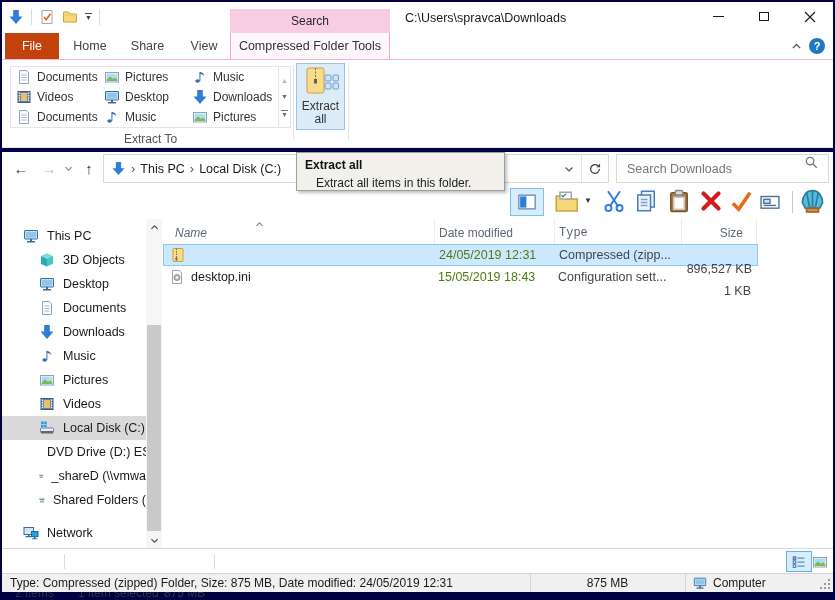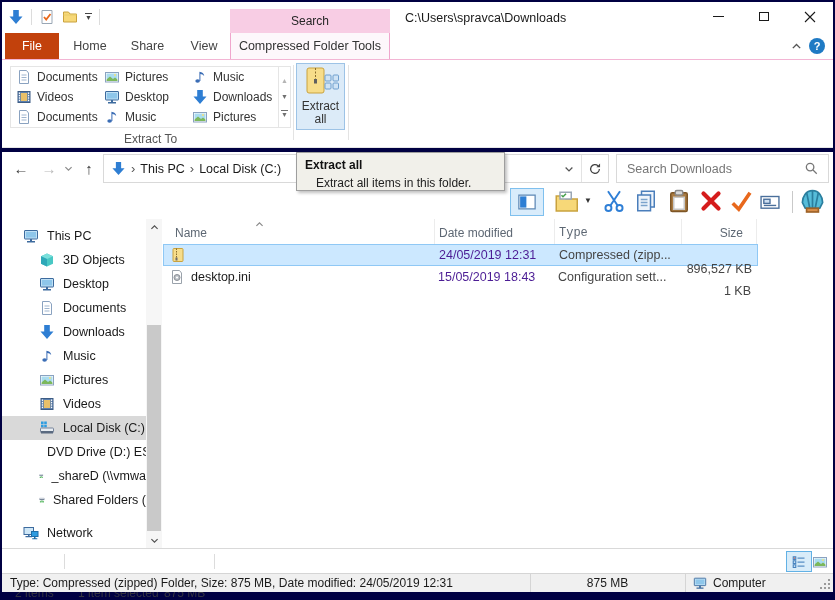--- a/index.html
+++ b/index.html
@@ -62,21 +62,21 @@
   #navrow { left:2px; top:152px; width:831px; height:33px; background:#fff; }
   .nav-ic { position:absolute; top:5px; width:22px; height:22px; display:flex; align-items:center;
     justify-content:center; font-size:15px; color:#3a3a3a; }
   .addr { position:absolute; left:101px; top:2px; width:506px; height:29px;
     border:1px solid #d9d9d9; display:flex; align-items:center; background:#fff; font-size:12.5px; }
   .crumb-sep { color:#555; margin:0 5px; font-size:13px; }
   .addr-right { margin-left:auto; display:flex; align-items:center; }
   .addr-div { width:1px; height:27px; background:#e3e3e3; margin:0 0 0 6px; }
   .refresh-btn { width:26px; height:27px; display:flex; align-items:center; justify-content:center; }
   .search { position:absolute; left:614px; top:2px; width:213px; height:29px;
-    border:1px solid #d9d9d9; display:flex; align-items:center; background:#fff; }
+    border:1px solid #d9d9d9; display:flex; background:#fff; }
   .search input { flex:1; border:none; outline:none; font:12.5px "Liberation Sans","DejaVu Sans",sans-serif;
     color:#444; padding-left:10px; background:transparent; }
   .search input::placeholder { color:#767676; }
   .search-ic { margin-right:9px; }
 
   
   .tooltip { position:absolute; left:296px; top:152px; width:209px; height:39px; z-index:50;
     background:#f1f0ea; border:1px solid #9e9e9e; box-shadow:2px 2px 3px rgba(0,0,0,.25);
     padding:5px 8px; }
   .tooltip .tt-title { font-weight:bold; color:#111; }
@@ -98,30 +98,30 @@
   .side-item.sel { background:#d9d9d9; }
   .net-gap { margin-top:9px; }
   .side-scroll { position:absolute; left:144px; top:0; width:16px; height:329px; background:#f6f6f6; }
   .sb-arrow { position:absolute; left:0; width:16px; height:16px; display:flex; align-items:center;
     justify-content:center; color:#505050; }
   .sb-thumb { position:absolute; left:1px; top:106px; width:14px; height:206px; background:#c9c9c9; }
 
   .filelist { position:absolute; left:160px; top:0; right:0; height:329px; }
   .fhead { display:flex; height:25px; color:#5d6773; font-size:12px; position:relative; }
   .hcol { display:flex; align-items:flex-end; padding-bottom:4px; border-right:1px solid #ececec; }
-  .hcol-name { width:273px; padding-left:13px; position:relative; }
+  .hcol-name { width:273px; padding-left:13px; position:relative;font-style:italic; }
   .hcol-date { width:120px; padding-left:4px; }
   .hcol-type { width:127px; padding-left:4px;font-family:Liberation Mono, monospace; }
   .hcol-size { width:75px; justify-content:flex-end; padding-right:13px; }
   .sort-caret { position:absolute; left:92px; top:0px; color:#8a8a8a; }
   .frow { width:595px; height:22px; display:flex; align-items:center; font-size:12.5px; margin-left:1px; }
   .frow.sel { background:#cce8ff; border:1px solid #8fc8f5; }
   .cell-name { width:272px; display:flex; align-items:center; gap:6px; padding-left:6px;
     white-space:nowrap; overflow:hidden; }
-  .cell-date { width:120px; padding-left:3px; color:#4c1d95; }
+  .cell-date { width:120px; padding-left:3px; color:#4d7c0f; }
   .cell-type { width:127px; padding-left:3px; color:#454545; white-space:nowrap; overflow:hidden; }
   .cell-size { width:74px; text-align:right; padding-right:5px; color:#454545;margin-top:28px; }
 
   
   #status1 { left:2px; top:548px; width:831px; height:25px; background:#fff;
     border-top:1px solid #d9d9d9; }
   .st1 { position:absolute; top:5px; color:#333340;margin-top:32px; }
   .st-sep { position:absolute; top:5px; width:1px; height:15px; background:#dcdcdc; }
   .viewbtn { position:absolute; top:2px; width:26px; height:21px; display:flex; align-items:center;
     justify-content:center; }

